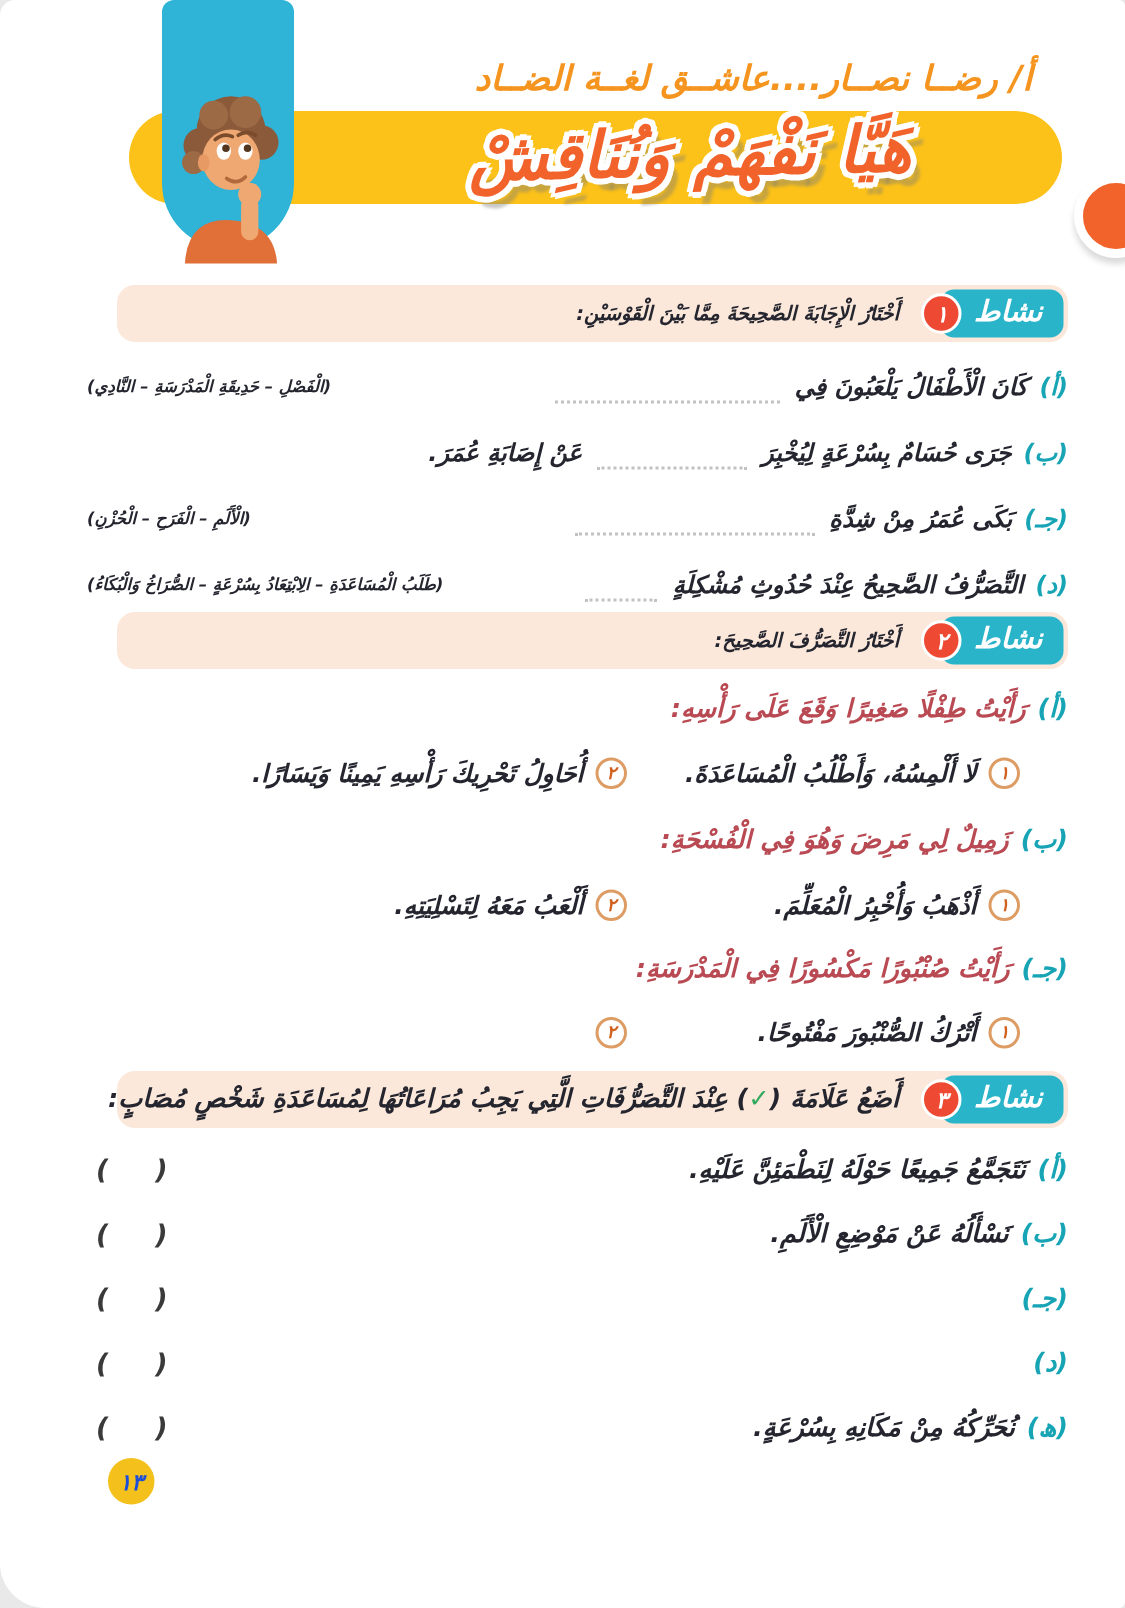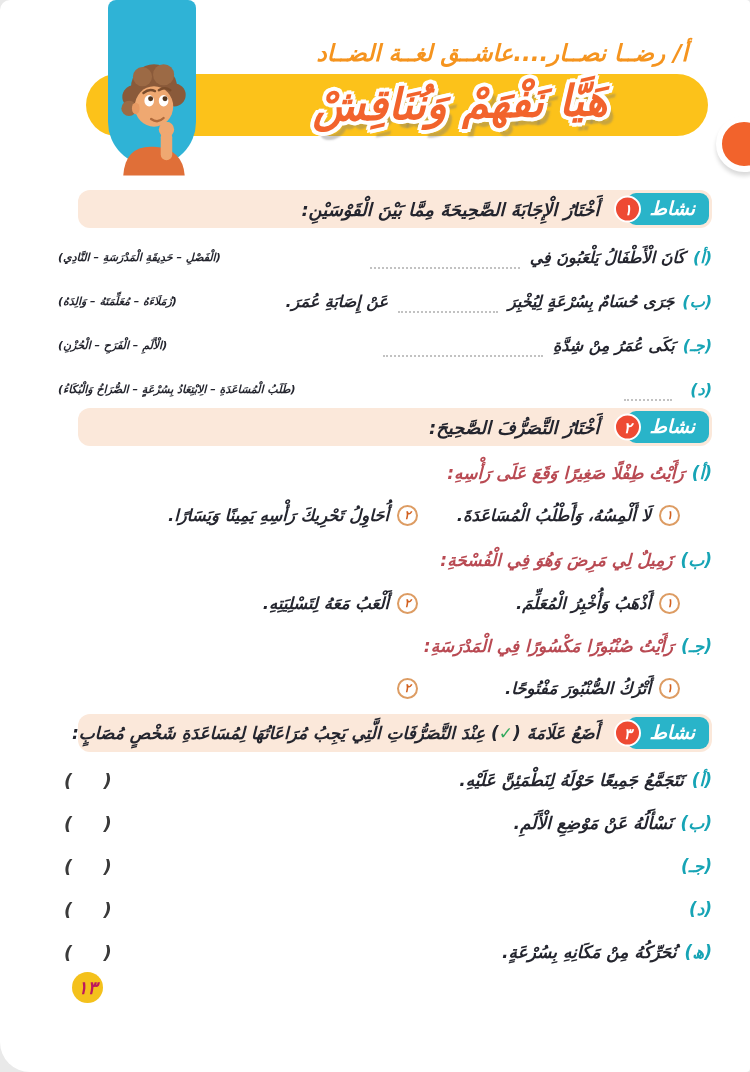--- a/index.html
+++ b/index.html
@@ -55,21 +55,21 @@
     margin-right:3px;background:var(--teal_badge);border-radius:9px;
     padding:0 14px 2px 22px;color:#fff;font-size:19px;font-weight:700;
   }
   .badge-num{
     position:absolute;left:-13px;top:50%;transform:translateY(-50%);
     width:27px;height:27px;border-radius:50%;background:var(--red_badge);
     border:2.5px solid #fff;color:#fff;font-size:15px;font-weight:700;
     display:flex;align-items:center;justify-content:center;
   }
   .band-title{
-    margin-inline-start:28px;font-size:18px;font-weight:700;color:var(--ink);
+    margin-inline-start:28px;font-size:13px;font-weight:700;color:var(--ink);
     white-space:nowrap;
   }
   .band-title.small{font-size:17px;}
   .check{color:var(--green_check);font-weight:700;}
   
   .row{
     position:absolute;right:38px;left:58px;height:34px;
     display:flex;align-items:center;color:var(--ink);
     font-size:16px;font-weight:700;white-space:nowrap;
   }
@@ -90,21 +90,21 @@
     border:2px solid var(--option_ring);color:var(--option_num);
     font-size:12px;font-weight:700;display:flex;align-items:center;justify-content:center;
     margin-inline-end:8px;
   }
   
   .row.check-item{left:64px;font-size:17px;}
   .bracket{margin-right:auto;font-size:18px;color:#3a3a3a;white-space:pre;}
   
   .page-num{
     position:absolute;left:72px;top:972px;width:31px;height:31px;border-radius:50%;
-    background:var(--page_yellow);color:#be185d;font-size:18px;font-weight:700;
+    background:var(--page_yellow);color:#1d4ed8;font-size:15px;font-weight:700;
     display:flex;align-items:center;justify-content:center;
   }
   
   #band1{top:190px;}
   #a1-a{top:240px;} #a1-b{top:284px;} #a1-c{top:328px;} #a1-d{top:372px;}
   #band2{top:408px;}
   #a2-qa{top:456px;} #a2-oa{top:498px;}
   #a2-qb{top:543px;} #a2-ob{top:586px;}
   #a2-qc{top:629px;} #a2-oc{top:671px;}
   #band3{top:714px;}
@@ -158,31 +158,31 @@
     <span>كَانَ الْأَطْفَالُ يَلْعَبُونَ فِي</span>
     <span class="blank w150"></span>
     <span></span>
     <span class="choices">(الْفَصْلِ – حَدِيقَةِ الْمَدْرَسَةِ – النَّادِي)</span>
   </div>
   <div class="row" id="a1-b">
     <span class="letter">(ب)</span>
     <span>جَرَى حُسَامٌ بِسُرْعَةٍ لِيُخْبِرَ</span>
     <span class="blank w100"></span>
     <span>عَنْ إِصَابَةِ عُمَرَ.</span>
-    <span class="choices">(زُمَلَاءَهُ – مُعَلِّمَتَهُ – وَالِدَهُ)</span>
   </div>
   <div class="row" id="a1-c">
     <span class="letter">(جـ)</span>
     <span>بَكَى عُمَرُ مِنْ شِدَّةِ</span>
     <span class="blank w160"></span>
     <span></span>
     <span class="choices">(الْأَلَمِ – الْفَرَحِ – الْحُزْنِ)</span>
   </div>
   <div class="row" id="a1-d">
     <span class="letter">(د)</span>
+    <span>التَّصَرُّفُ الصَّحِيحُ عِنْدَ حُدُوثِ مُشْكِلَةٍ</span>
     <span class="blank w48"></span>
     <span></span>
     <span class="choices">(طَلَبُ الْمُسَاعَدَةِ – الِابْتِعَادُ بِسُرْعَةٍ – الصُّرَاخُ وَالْبُكَاءُ)</span>
   </div>
 
   <div class="band" id="band2">
     <div class="badge">
       <span>نشاط</span>
       <span class="badge-num">٢</span>
     </div>

